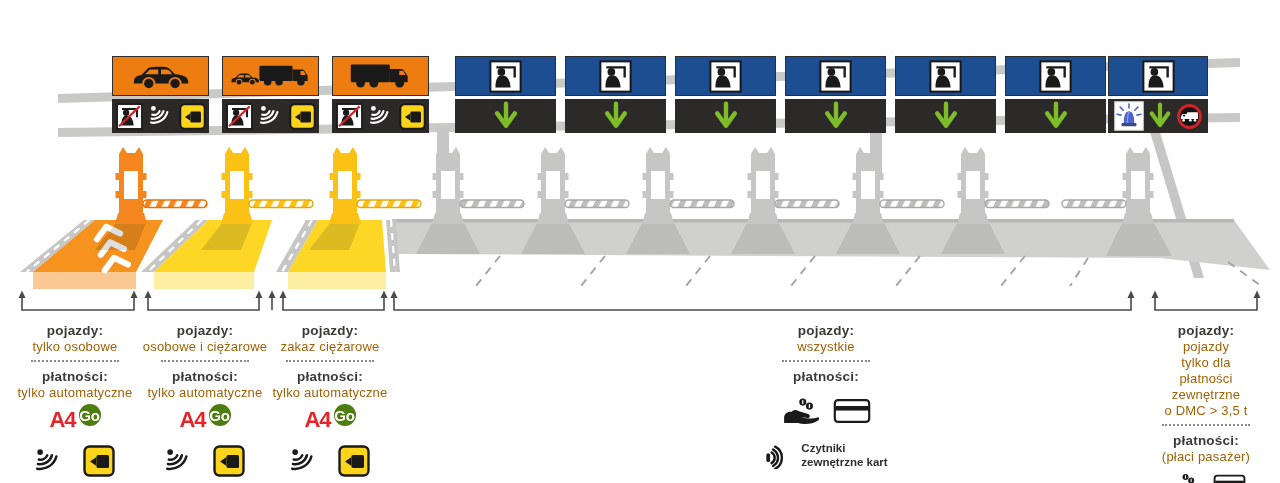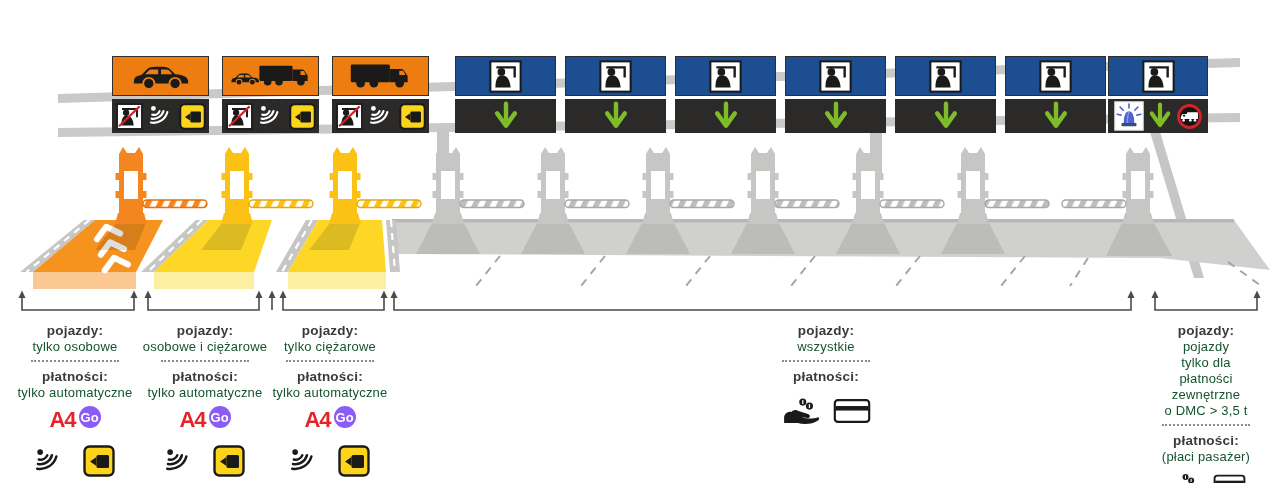--- a/index.html
+++ b/index.html
@@ -10,26 +10,26 @@
   .sign-col{position:absolute;top:36px;}
   .sign-top{height:40px;border:1.5px solid #2e2e2d;box-sizing:border-box;
             display:flex;align-items:center;justify-content:center;}
   .sign-top.orange{background:#ee7d11;}
   .sign-top.blue{background:#1c4e91;}
   .sign-bottom{margin-top:3px;height:34px;background:#2b2a29;
                display:flex;align-items:center;justify-content:center;gap:6px;}
   
   .label-col{position:absolute;top:302px;width:150px;text-align:center;}
   .lbl-heading{font-size:13.5px;font-weight:700;color:#3a3a39;letter-spacing:.2px;line-height:17px;}
-  .lbl-value{font-size:13px;color:#14532d;line-height:16px;letter-spacing:.2px;}
+  .lbl-value{font-size:13px;color:#a16207;line-height:16px;letter-spacing:.2px;}
   .dotted{width:88px;margin:5px auto 6px;border-top:2px dotted #8b8b8a;height:0;}
-  .a4go{margin-top:6px;height:26px;display:flex;align-items:flex-end;justify-content:center;gap:3px;}
+  .a4go{margin-top:6px;height:26px;display:flex;align-items:center;justify-content:center;gap:3px;}
   .a4{font-size:22px;font-weight:800;color:#e52329;letter-spacing:-1px;}
   .go{display:inline-flex;align-items:center;justify-content:center;width:22px;height:22px;
-      border-radius:50%;background:#8b5cf6;color:#fff;font-size:13px;font-weight:700;
+      border-radius:50%;background:#4d7c0f;color:#fff;font-size:15px;font-weight:700;
       position:relative;top:-5px;}
   .icon-row{margin-top:12px;display:flex;align-items:center;justify-content:center;gap:20px;}
   .icon-row.tight{gap:12px;margin-top:10px;}
   .reader-row{margin-top:14px;display:flex;align-items:center;justify-content:center;gap:9px;}
   .reader-note{font-size:11.5px;font-weight:700;color:#2e2e2d;text-align:left;line-height:14px;}
 </style>
 </head>
 <body>
 
 <div id="stage">
@@ -567,21 +567,21 @@
           <use href="#sym-waves"></use>
         </svg>
     <svg width="32" height="32">
           <use href="#sym-cam"></use>
         </svg>
   </div>
 </div>
 
 <div class="label-col" style="left:255px">
   <div class="lbl-heading">pojazdy:</div>
-  <div class="lbl-value">tylko ciężarowe</div>
+  <div class="lbl-value">zakaz ciężarowe</div>
   <div class="dotted"></div>
   <div class="lbl-heading">płatności:</div>
   <div class="lbl-value">tylko automatyczne</div>
   <div class="a4go">
     <span class="a4">A4</span>
     <span class="go">Go</span>
   </div>
   <div class="icon-row">
     <svg width="28" height="28" style="color:#1a1a1a">
           <use href="#sym-waves"></use>
@@ -597,20 +597,29 @@
   <div class="lbl-value">wszystkie</div>
   <div class="dotted"></div>
   <div class="lbl-heading">płatności:</div>
   <div class="icon-row tight">
     <svg width="40" height="32">
           <use href="#sym-hand-coins"></use>
         </svg>
     <svg width="38" height="28">
           <use href="#sym-card"></use>
         </svg>
+  </div>
+  <div class="reader-row">
+    <svg width="28" height="28">
+          <use href="#sym-reader"></use>
+        </svg>
+    <div class="reader-note">
+      <div>Czytniki</div>
+      <div>zewnętrzne kart</div>
+    </div>
   </div>
 </div>
 
 <div class="label-col" style="left:1141px;width:130px">
   <div class="lbl-heading">pojazdy:</div>
   <div class="lbl-value">pojazdy</div>
   <div class="lbl-value">tylko dla</div>
   <div class="lbl-value">płatności</div>
   <div class="lbl-value">zewnętrzne</div>
   <div class="lbl-value">o DMC &gt; 3,5 t</div>

